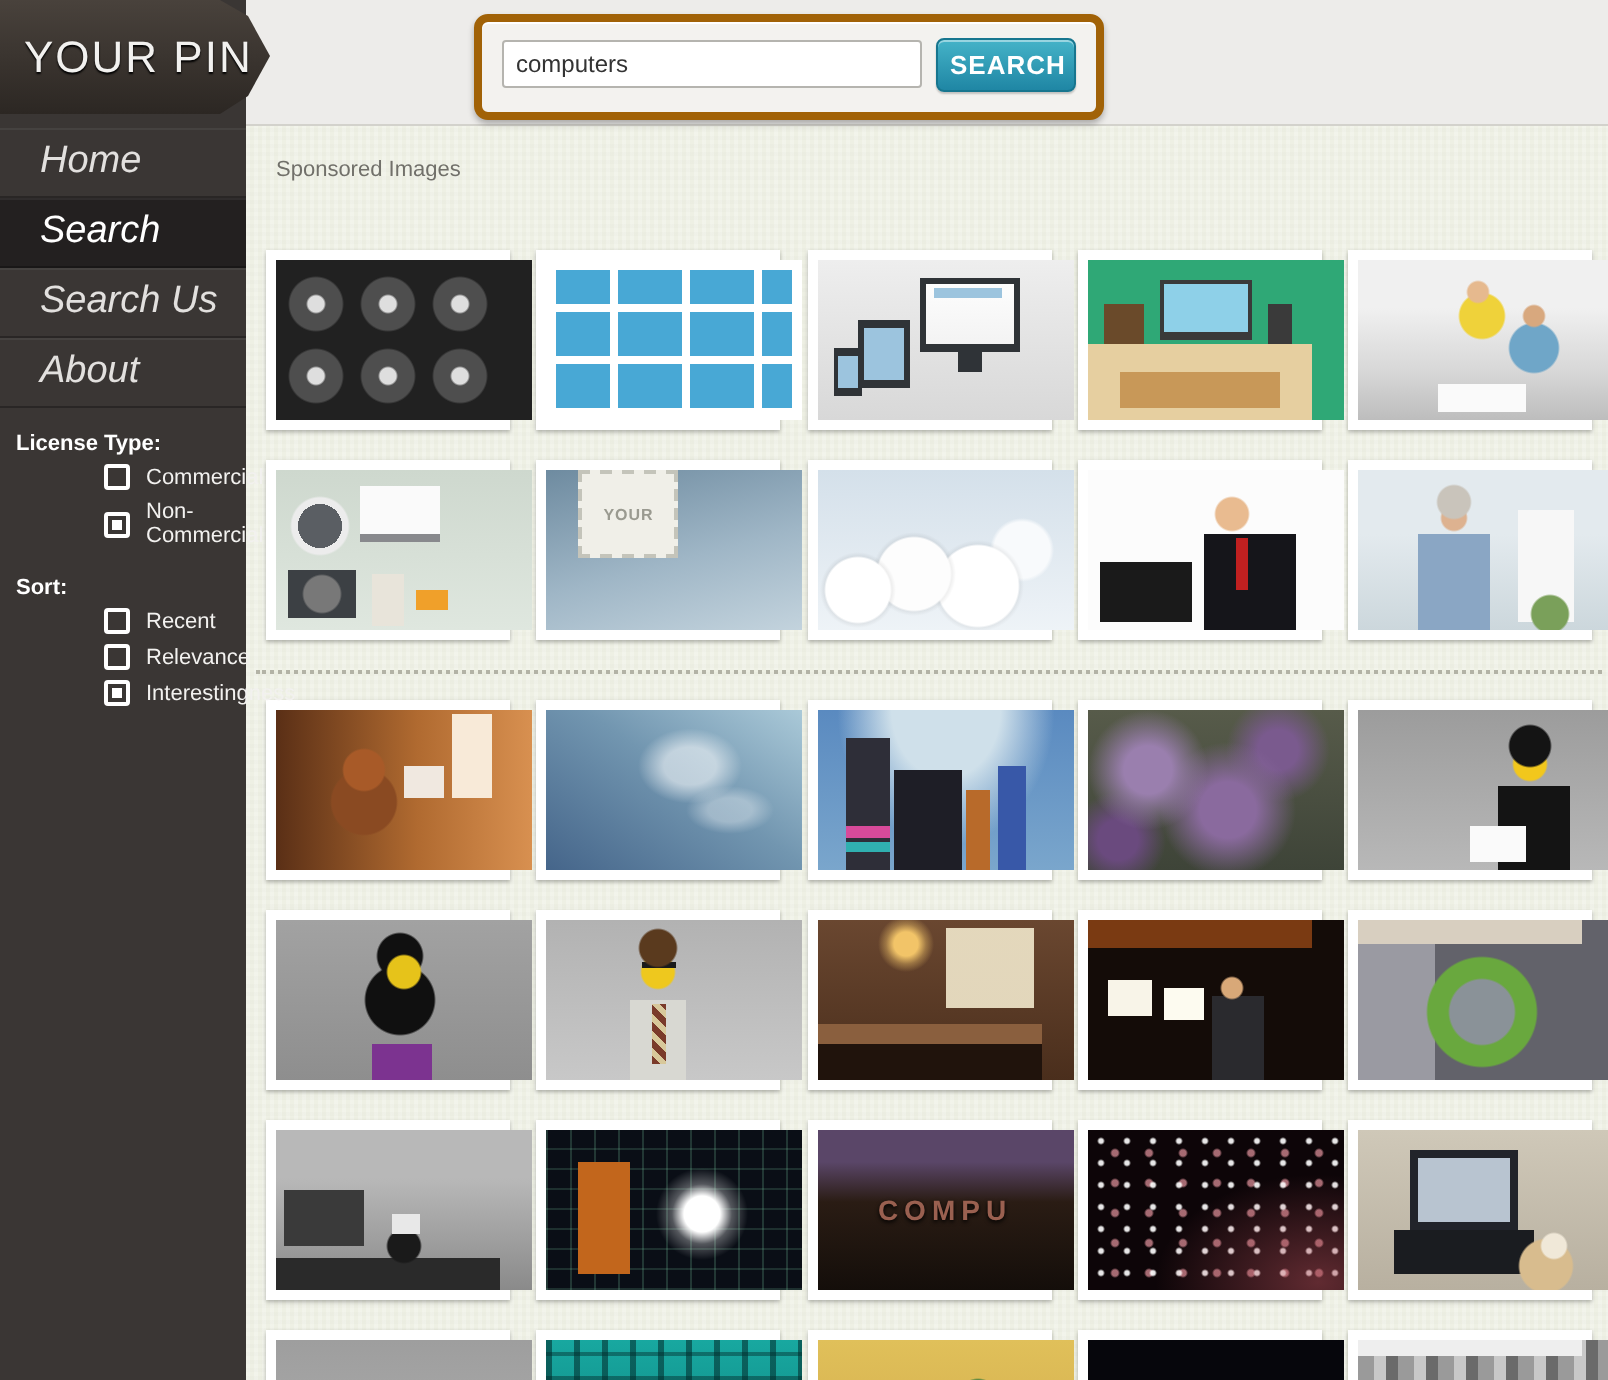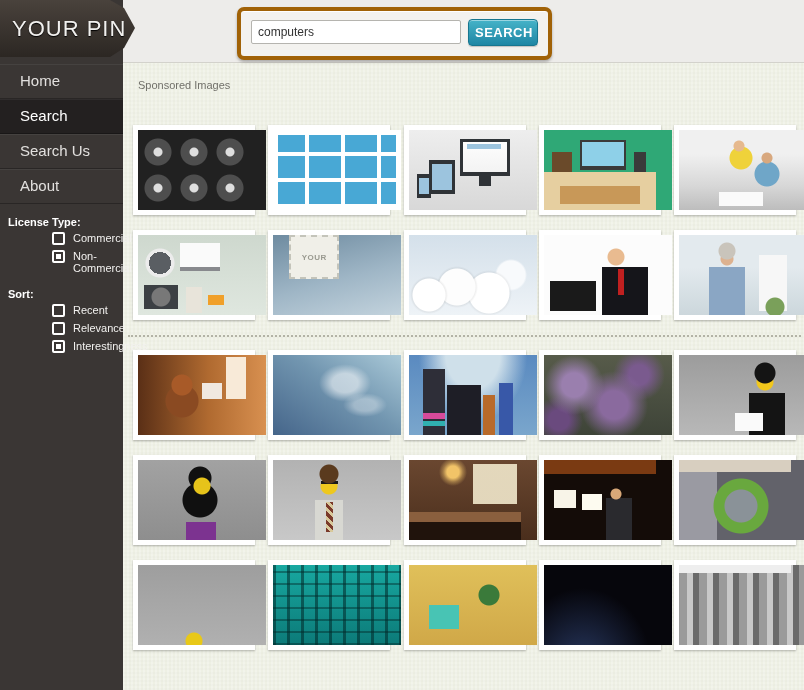--- a/index.html
+++ b/index.html
@@ -11,28 +11,28 @@
            background:#3a3634;z-index:5;}
   #logo{position:absolute;left:0;top:0;width:135px;height:57px;z-index:9;
         background:linear-gradient(#49423c,#2c2723);
         clip-path:polygon(0 0,110px 0,124px 8px,135px 28px,124px 48px,110px 57px,0 57px);
         display:flex;align-items:center;
         filter:drop-shadow(0 3px 3px rgba(0,0,0,.45));cursor:pointer;}
   #logo span{color:#f2f1ef;font-size:22px;letter-spacing:1px;padding-left:12px;
              text-shadow:0 1px 1px #000;white-space:nowrap;}
   #nav{position:absolute;left:0;top:64px;width:123px;}
   .nav-item{height:24px;line-height:24px;padding:4px 12px 5px 20px;color:#e2e0de;
-            font-size:15px;cursor:pointer;
+            font-size:19px;cursor:pointer;
             border-top:1px solid rgba(255,255,255,.06);
-            border-bottom:1px solid rgba(0,0,0,.28);}
+            border-bottom:1px solid rgba(0,0,0,.28);font-style:italic;}
   .nav-item.active{background:#232020;color:#fff;}
 
   #filters{position:absolute;left:8px;top:210px;width:112px;color:#fff;}
   .filter-heading{font-size:11px;font-weight:bold;margin:6px 0 4px 0;}
-  .check-row{display:flex;margin:0 0 5px 0;cursor:pointer;padding-left:44px;}
+  .check-row{display:flex;align-items:center;margin:0 0 5px 0;cursor:pointer;padding-left:44px;}
   .checkbox{width:9px;height:9px;border:2px solid #fff;border-radius:2px;
             background:transparent;margin-right:8px;flex:0 0 auto;
             display:flex;align-items:center;justify-content:center;}
   .checkbox.checked::after{content:"";width:5px;height:5px;background:#fff;display:block;}
   .check-label{font-size:11px;color:#f2f1ef;}
   #sort-block{margin-top:14px;}
 
   
   #social{position:absolute;left:8px;top:634px;z-index:6;}
   .social-row{display:flex;align-items:center;margin-bottom:5px;}
@@ -387,20 +387,39 @@
           <div class="thumb" title="grand library reading room">
             <div class="thumb-img k-library"></div>
           </div>
           <div class="thumb" title="person with bright monitors in dark room">
             <div class="thumb-img k-dark-monitors"></div>
           </div>
           <div class="thumb" title="green framed object close-up">
             <div class="thumb-img k-green-frame"></div>
           </div>
         </div>
+      <div class="grid-row" id="row5">
+          <div class="thumb" title="black and white computer lab">
+            <div class="thumb-img k-bw-office"></div>
+          </div>
+          <div class="thumb" title="apple store glass cube at night">
+            <div class="thumb-img k-apple-night"></div>
+          </div>
+          <div class="thumb" title="old computer store sign">
+            <div class="thumb-img k-compu-sign">
+              <span class="thumb-text">COMPU</span>
+            </div>
+          </div>
+          <div class="thumb" title="night bokeh specks">
+            <div class="thumb-img k-bokeh"></div>
+          </div>
+          <div class="thumb" title="dog looking at laptop screen">
+            <div class="thumb-img k-laptop-dog"></div>
+          </div>
+        </div>
       <div class="grid-row" id="row6">
           <div class="thumb" title="lego figure on gray">
             <div class="thumb-img k-lego-gray"></div>
           </div>
           <div class="thumb" title="teal circuit board macro">
             <div class="thumb-img k-teal-circuit"></div>
           </div>
           <div class="thumb" title="crt monitor in yellow room">
             <div class="thumb-img k-yellow-room"></div>
           </div>

